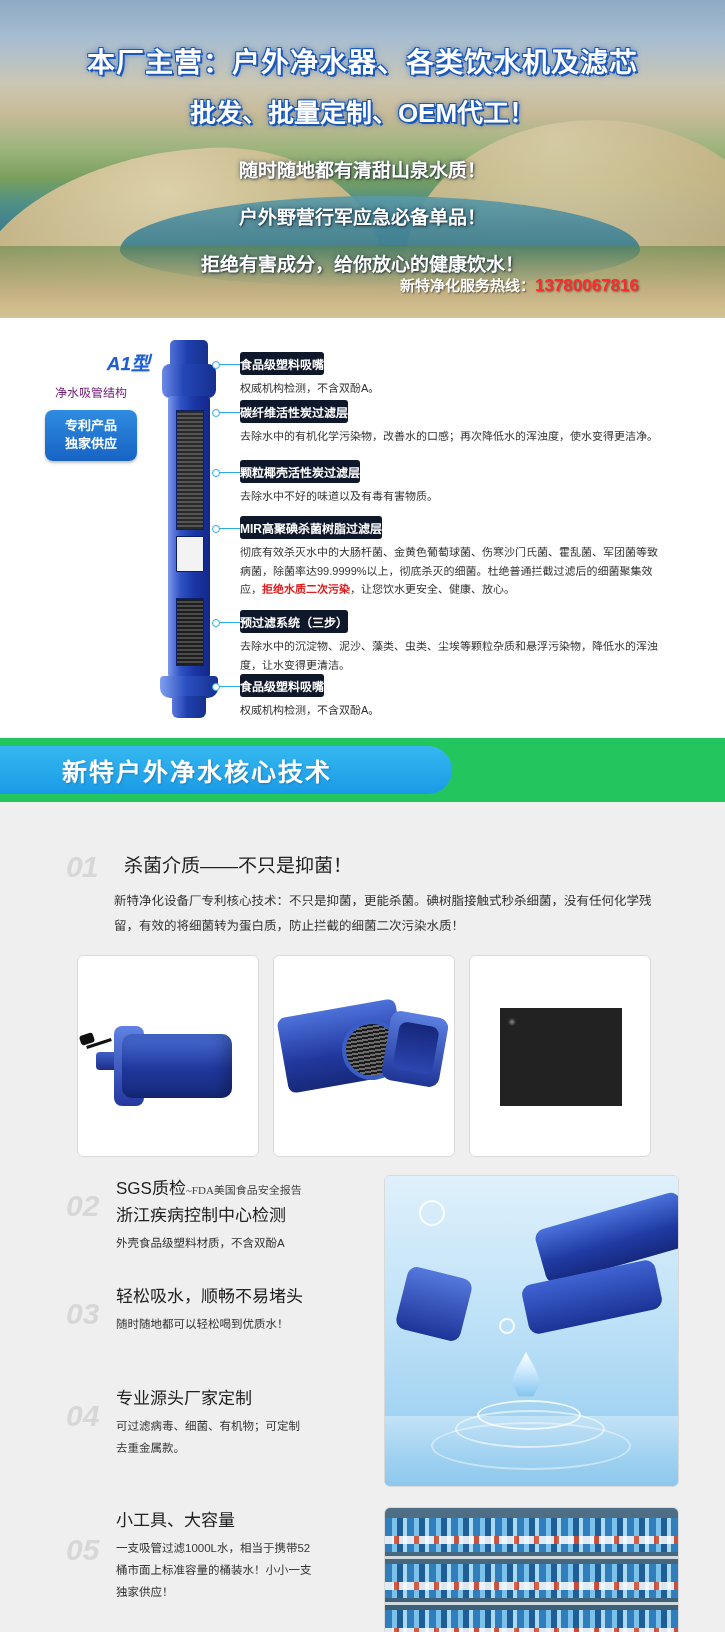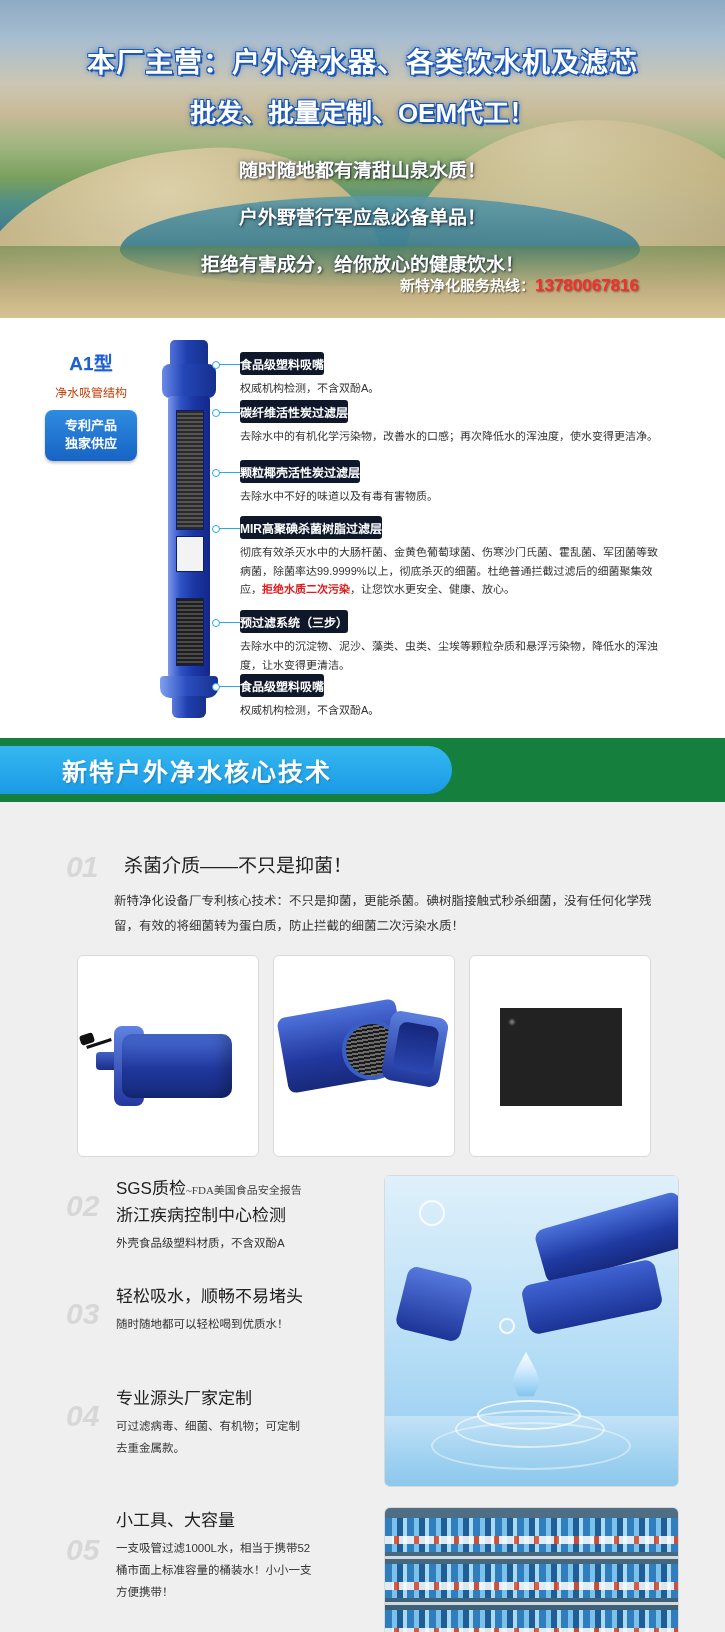--- a/index.html
+++ b/index.html
@@ -86,24 +86,25 @@
     position:absolute;right:86px;bottom:22px;z-index:6;
     font-size:15px;font-weight:bold;color:#ffffff;
     text-shadow:1px 1px 2px rgba(0,0,0,.6);
   }
   .hotline .num{color:#ff2a2a;font-size:17px;text-shadow:1px 1px 2px rgba(0,0,0,.45);}
 
   
   .diagram{position:relative;width:725px;height:420px;background:#ffffff;}
   .a1-box{position:absolute;left:32px;top:30px;width:118px;text-align:center;}
   .a1-title{
-    font-size:19px;font-weight:bold;color:#1f5fd0;
+    font-size:19px;font-weight:bold;color:#1f5fd0;font-style:italic;
     text-shadow:0 1px 0 #cfe0ff;
-  }
-  .a1-sub{font-size:12px;color:#c2410c;margin-top:8px;}
+    text-align:right;
+  }
+  .a1-sub{font-size:12px;color:#701a75;margin-top:8px;}
   .a1-badge{
     margin:10px auto 13px;width:92px;padding:7px 0 8px;
     background:linear-gradient(to bottom,#2f8ce0,#1763c4);
     color:#fff;border-radius:8px;font-size:13px;font-weight:bold;line-height:18px;
     box-shadow:0 2px 3px rgba(0,0,0,.25);
   }
 
   
   .straw{position:absolute;left:160px;top:22px;width:58px;height:370px;}
   .straw .mouth-top{
@@ -148,21 +149,21 @@
   }
   .co-body{font-size:11px;color:#333;line-height:1.7;margin-top:4px;max-width:420px;}
   .co-body .red{color:#e11b1b;font-weight:bold;}
   .leader{
     position:absolute;height:1px;background:#2aa8e8;
   }
   .dot{position:absolute;width:6px;height:6px;border:1px solid #2aa8e8;border-radius:50%;background:#fff;}
 
   
   .tech{background:#efefef;padding-bottom:18px;}
-  .banner-wrap{position:relative;height:64px;background:#15803d;}
+  .banner-wrap{position:relative;height:64px;background:#22c55e;}
   .banner{
     position:absolute;left:0;top:8px;width:452px;height:48px;
     background:linear-gradient(to bottom,#35b8f0,#1a9ae6);
     border-radius:0 26px 26px 0;
     display:flex;align-items:center;
   }
   .banner span{
     color:#fff;font-size:25px;font-weight:bold;padding-left:62px;letter-spacing:2px;
     text-shadow:1px 1px 2px rgba(0,0,0,.2);
   }
@@ -494,21 +495,21 @@
         </div>
       </div>
 
       <div class="frow" style="margin-top:20px;padding-bottom:18px;">
         <div style="width:312px;">
           <div class="fleft">
             <div class="fnum" style="top:26px;text-align:right;">05</div>
             <div class="ftitle">小工具、大容量</div>
             <div class="fdesc" style="white-space:pre-line;">一支吸管过滤1000L水，相当于携带52
 桶市面上标准容量的桶装水！小小一支
-方便携带！</div>
+独家供应！</div>
           </div>
         </div>
         <div class="fright">
           <div class="imgcard small">
             <div class="shelf">
               <div class="bottles" style="top:10px;"></div>
               <div class="label" style="top:28px;"></div>
               <div class="rack" style="top:48px;"></div>
 
               <div class="bottles" style="top:56px;"></div>

